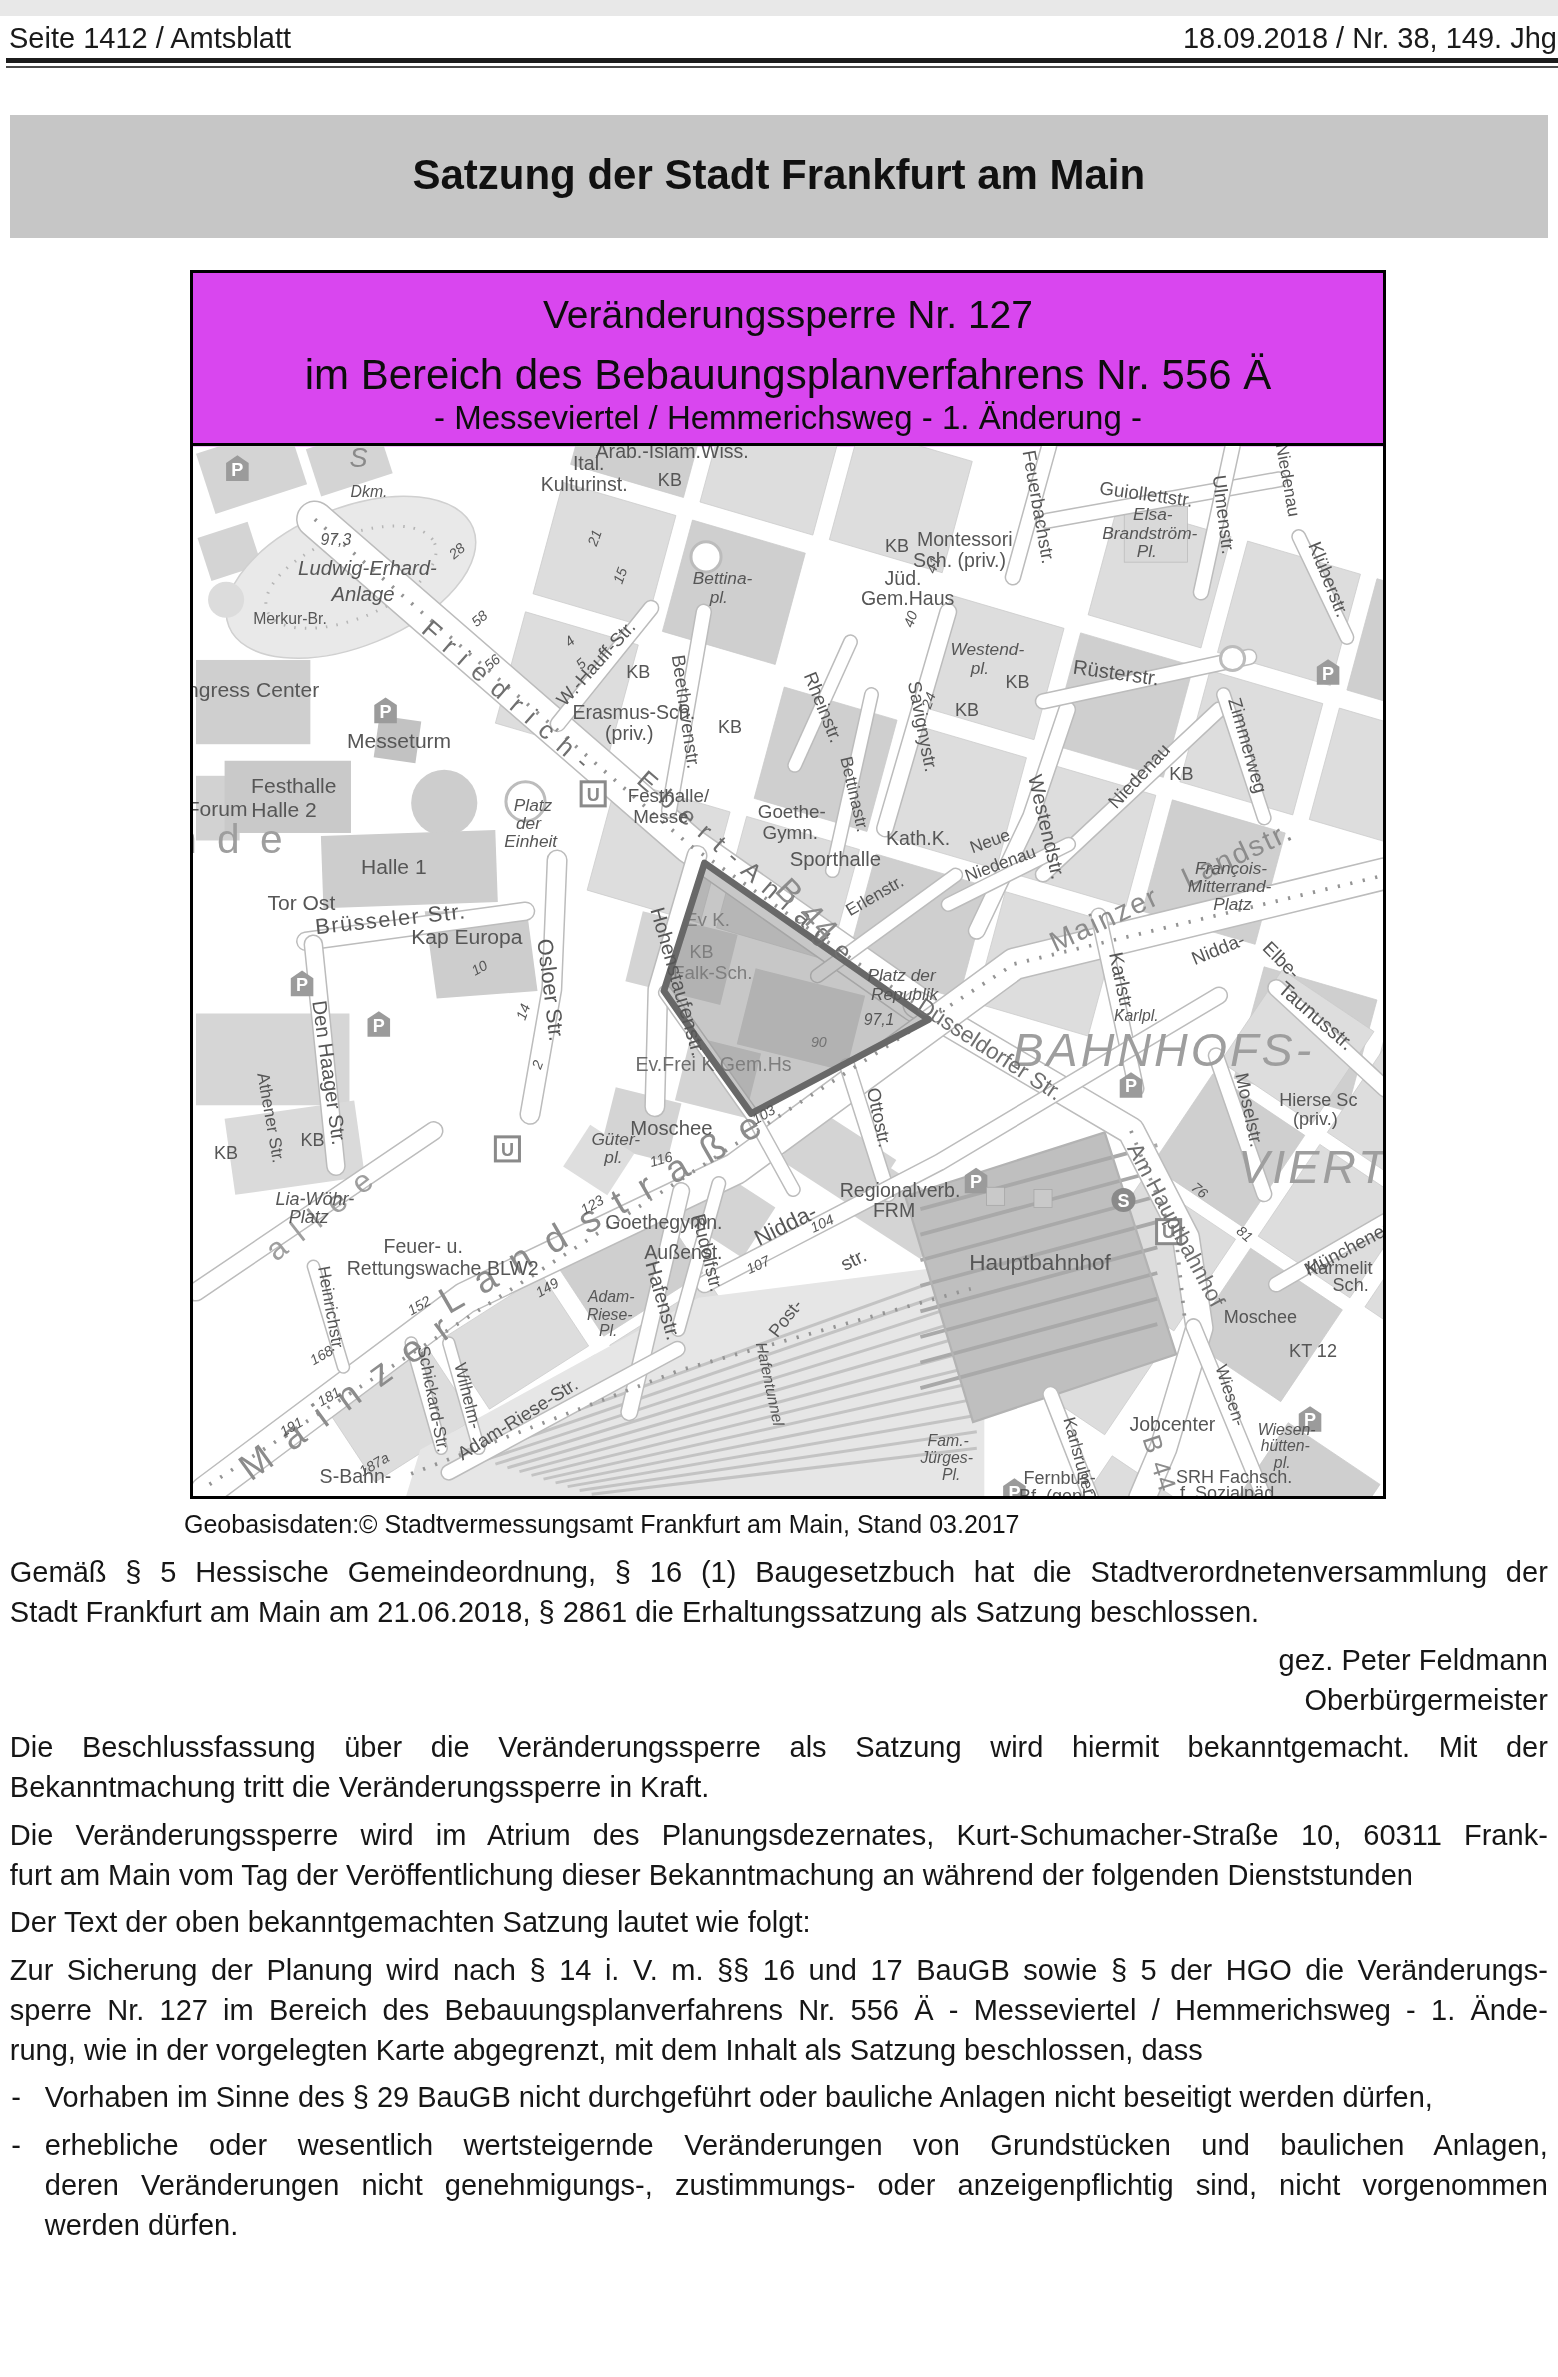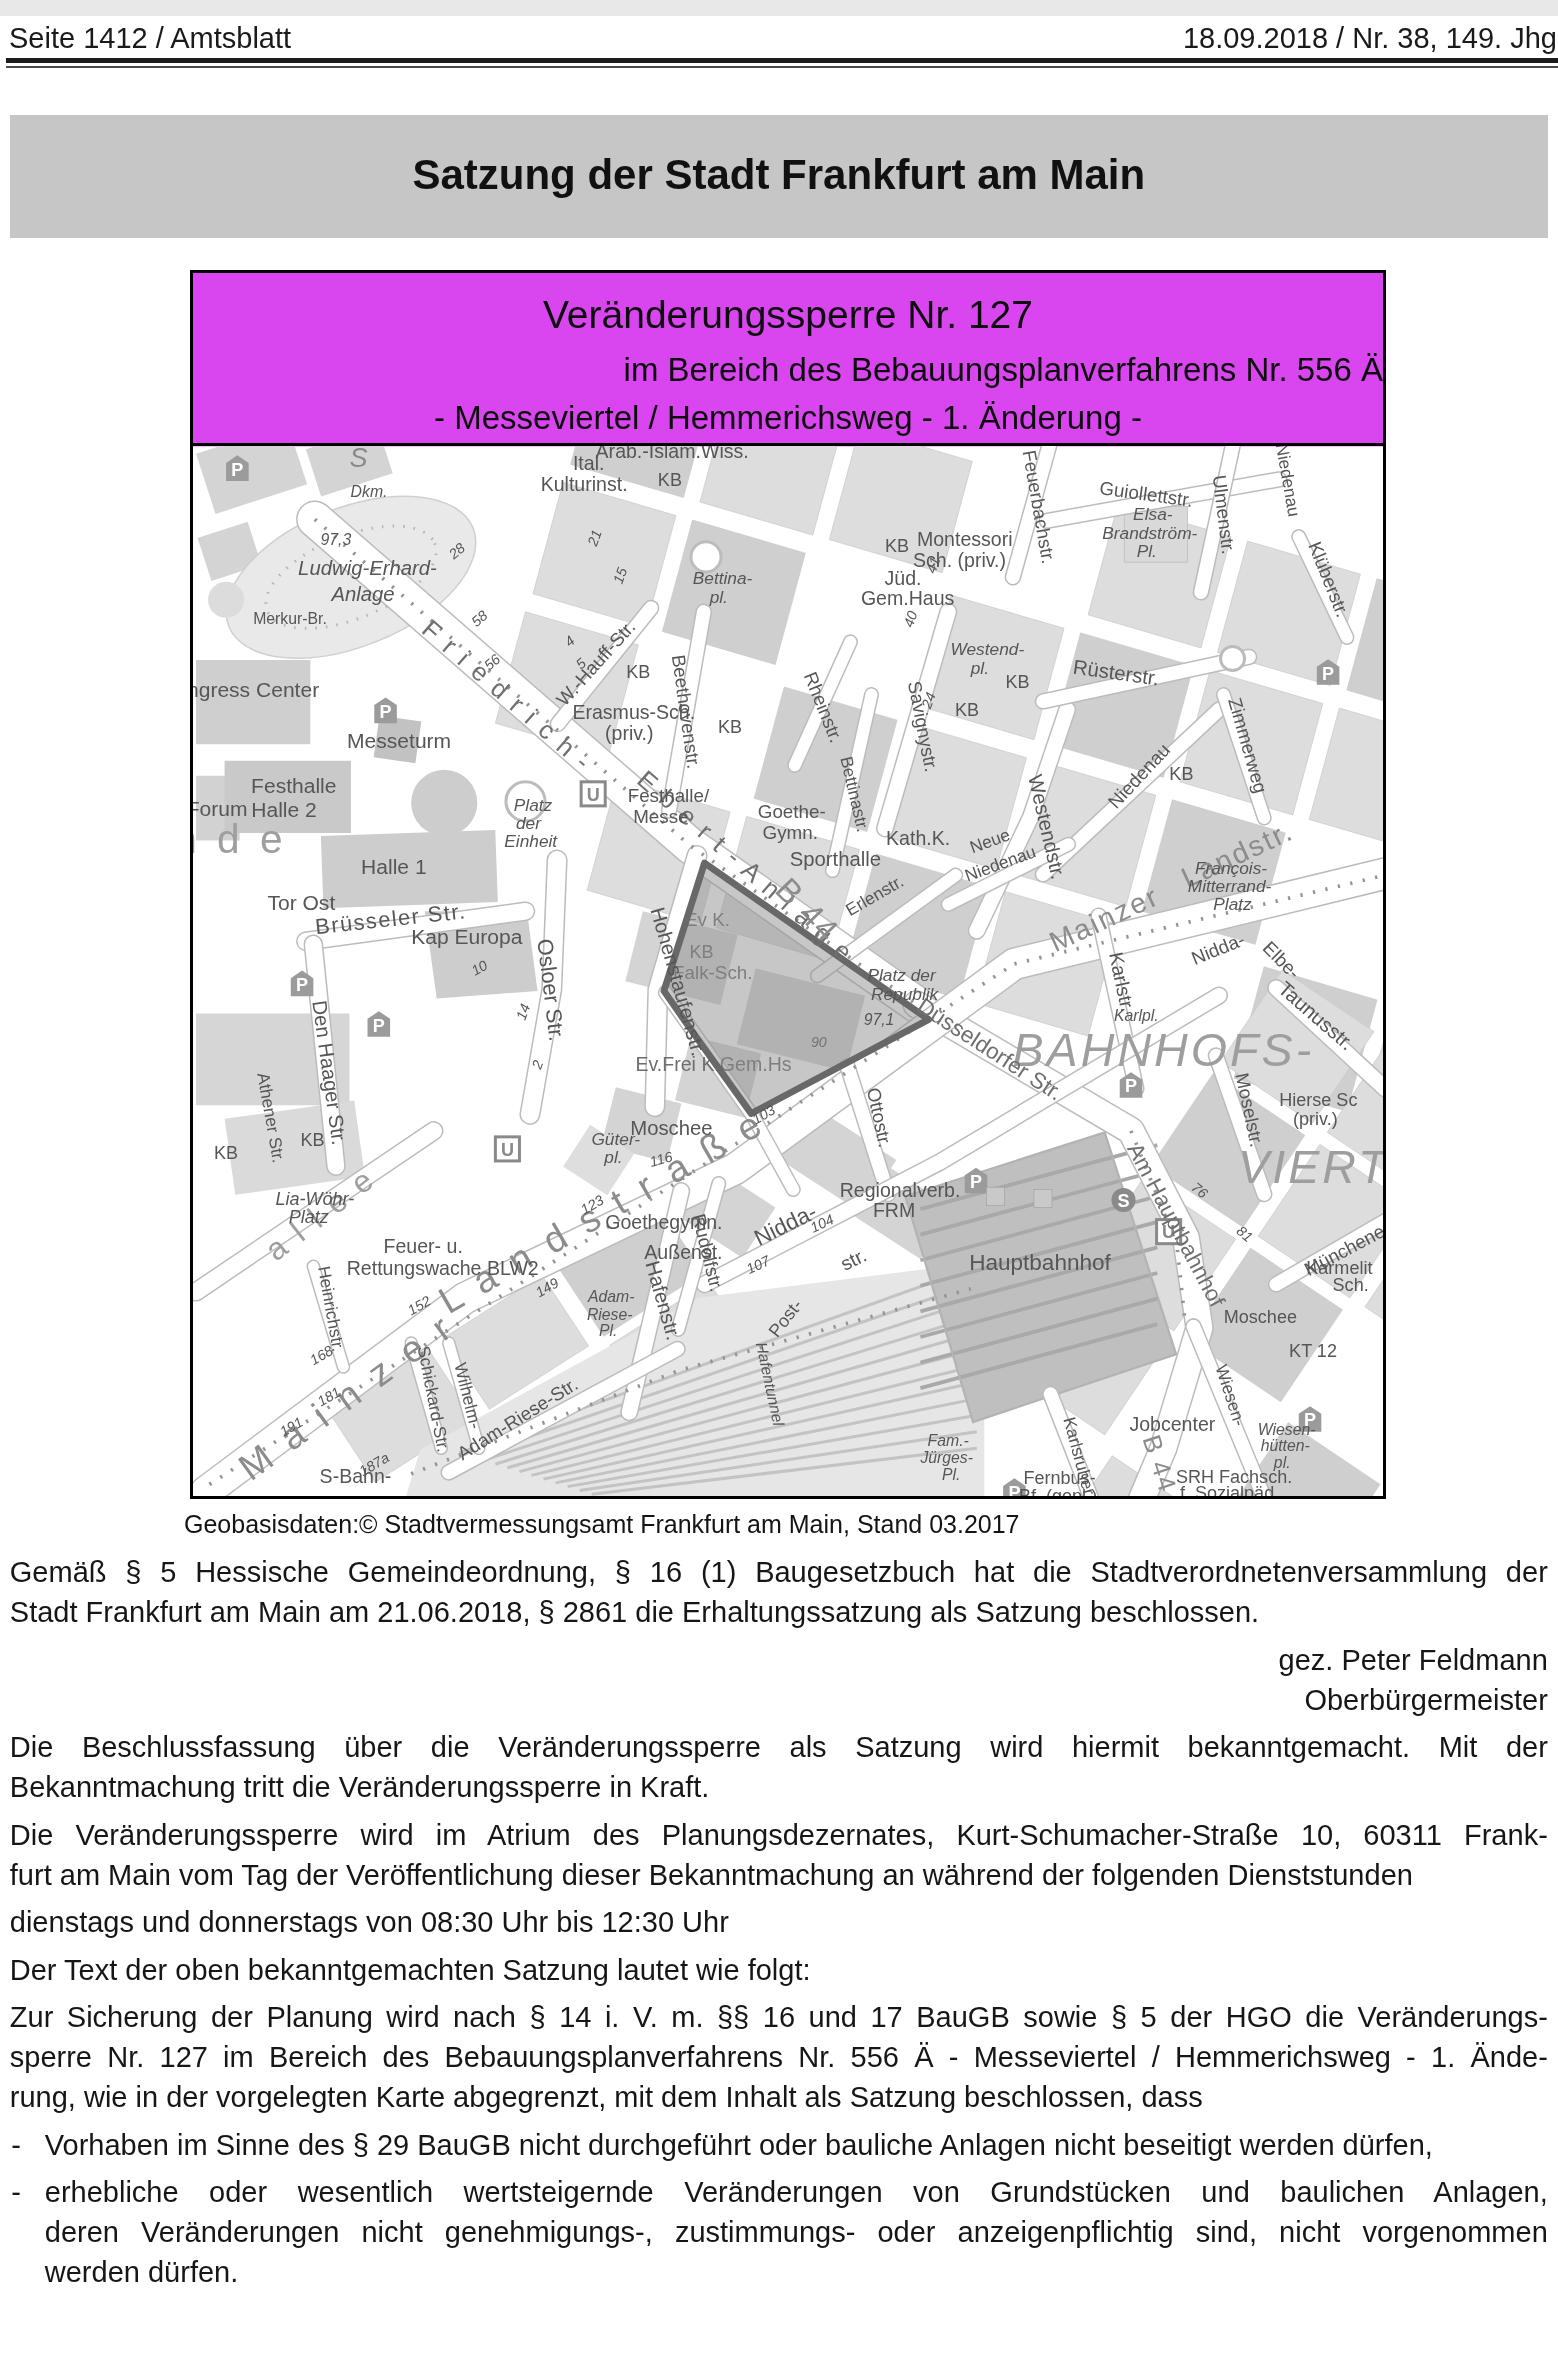--- a/index.html
+++ b/index.html
@@ -10,21 +10,21 @@
   .hdr .hl{position:absolute;left:0;top:0;}
   .hdr .hr{position:absolute;right:0;top:0;}
   .rule1{position:absolute;top:42px;left:6px;right:6px;height:4.5px;background:#1c1c1c;}
   .rule2{position:absolute;top:50px;left:6px;right:6px;height:1.5px;background:#4a4a4a;}
   
   .banner{position:absolute;top:99px;left:9.8px;width:1538px;height:123px;background:#c6c6c6;}
   .banner .bt{position:absolute;left:0;right:0;top:36px;text-align:center;font-size:42px;font-weight:bold;color:#111;}
   
   .nbox{position:absolute;top:254px;left:190px;width:1190px;height:1223px;border:3.8px solid #000;background:#d946ef;}
   .ntit{position:absolute;left:0;right:0;top:19.6px;text-align:center;font-size:39px;color:#0d0d0d;}
-  .nsub1{position:absolute;left:0;right:0;top:78px;text-align:right;font-size:33px;color:#0d0d0d;}
+  .nsub1{position:absolute;left:0;right:0;top:78px;text-align:center;font-size:42px;color:#0d0d0d;}
   .nsub2{position:absolute;left:0;right:0;top:126px;text-align:center;font-size:33px;color:#0d0d0d;}
   .mapwrap{position:absolute;left:0;top:170px;width:1190px;height:1053px;border-top:3.8px solid #000;box-sizing:border-box;overflow:hidden;}
   svg.map{display:block;width:1190px;height:1050px;}
   
   .credit{position:absolute;top:1494px;left:184px;font-size:25px;color:#141414;}
   
   .doc{position:absolute;top:1536px;left:9.8px;width:1538px;font-size:29px;line-height:40px;color:#161616;}
   .para{margin:0 0 7.5px 0;}
   .line{text-align:justify;}
   .line.just{text-align-last:justify;}
@@ -502,23 +502,20 @@
       </div>
       <div class="para ">
         <div class="line just">Die Beschlussfassung über die Veränderungssperre als Satzung wird hiermit bekanntgemacht. Mit der</div>
         <div class="line">Bekanntmachung tritt die Veränderungssperre in Kraft.</div>
       </div>
       <div class="para ">
         <div class="line just">Die Veränderungssperre wird im Atrium des Planungsdezernates, Kurt-Schumacher-Straße 10, 60311 Frank-</div>
         <div class="line">furt am Main vom Tag der Veröffentlichung dieser Bekanntmachung an während der folgenden Dienststunden</div>
       </div>
       <div class="para ">
-        <div class="line">dienstags und donnerstags von 08:30 Uhr bis 12:30 Uhr</div>
-      </div>
-      <div class="para ">
         <div class="line">Der Text der oben bekanntgemachten Satzung lautet wie folgt:</div>
       </div>
       <div class="para ">
         <div class="line just">Zur Sicherung der Planung wird nach § 14 i. V. m. §§ 16 und 17 BauGB sowie § 5 der HGO die Veränderungs-</div>
         <div class="line just">sperre Nr. 127 im Bereich des Bebauungsplanverfahrens Nr. 556 Ä - Messeviertel / Hemmerichsweg - 1. Ände-</div>
         <div class="line">rung, wie in der vorgelegten Karte abgegrenzt, mit dem Inhalt als Satzung beschlossen, dass</div>
       </div>
       <div class="para bullet">
         <span class="dash">-</span>
         <div class="line">Vorhaben im Sinne des § 29 BauGB nicht durchgeführt oder bauliche Anlagen nicht beseitigt werden dürfen,</div>

